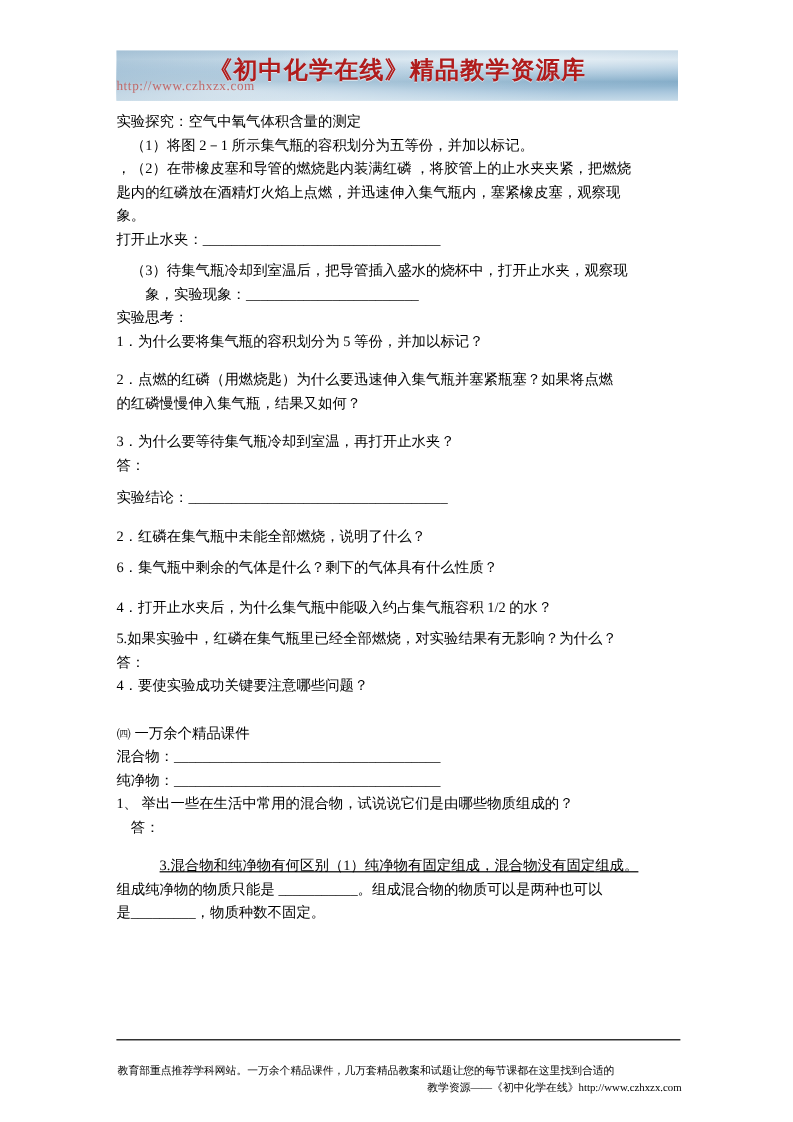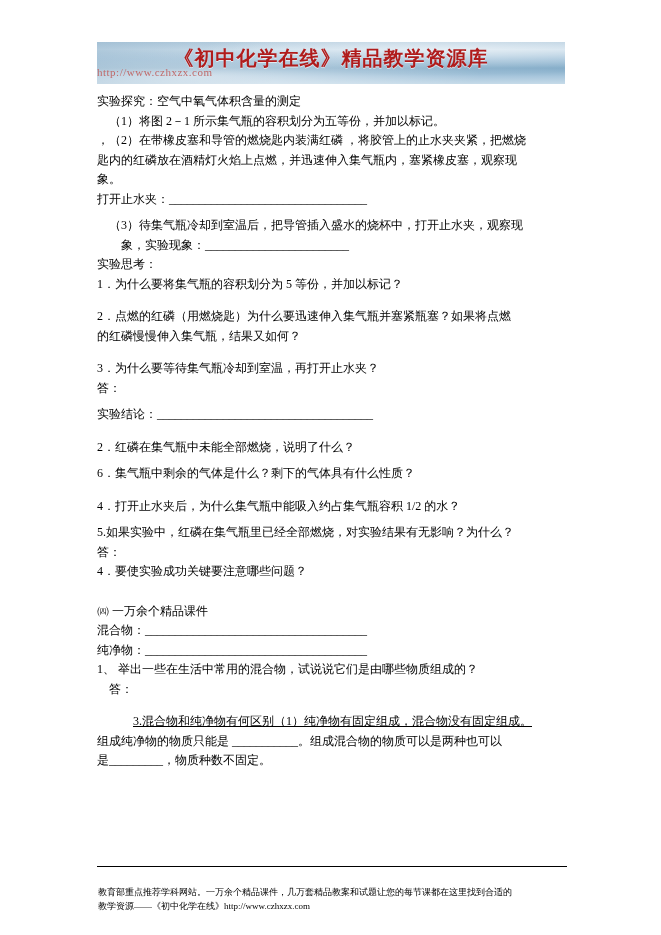--- a/index.html
+++ b/index.html
@@ -115,21 +115,21 @@
     left: 98px;
     top: 870px;
     width: 470px;
     font-size: 9px;
     line-height: 14px;
     color: #000;
     text-align: center;
     margin-top: 15px;
   }
   .footer .line1 { text-align: left; }
-  .footer .line2 { text-align: left; }
+  .footer .line2 { text-align: right; }
 </style>
 </head>
 <body>
 
 <div class="page">
 
   <div class="banner-wrap">
     <div class="banner">
       <div class="banner-title">《初中化学在线》精品教学资源库</div>
       <div class="banner-url">http://www.czhxzx.com</div>

